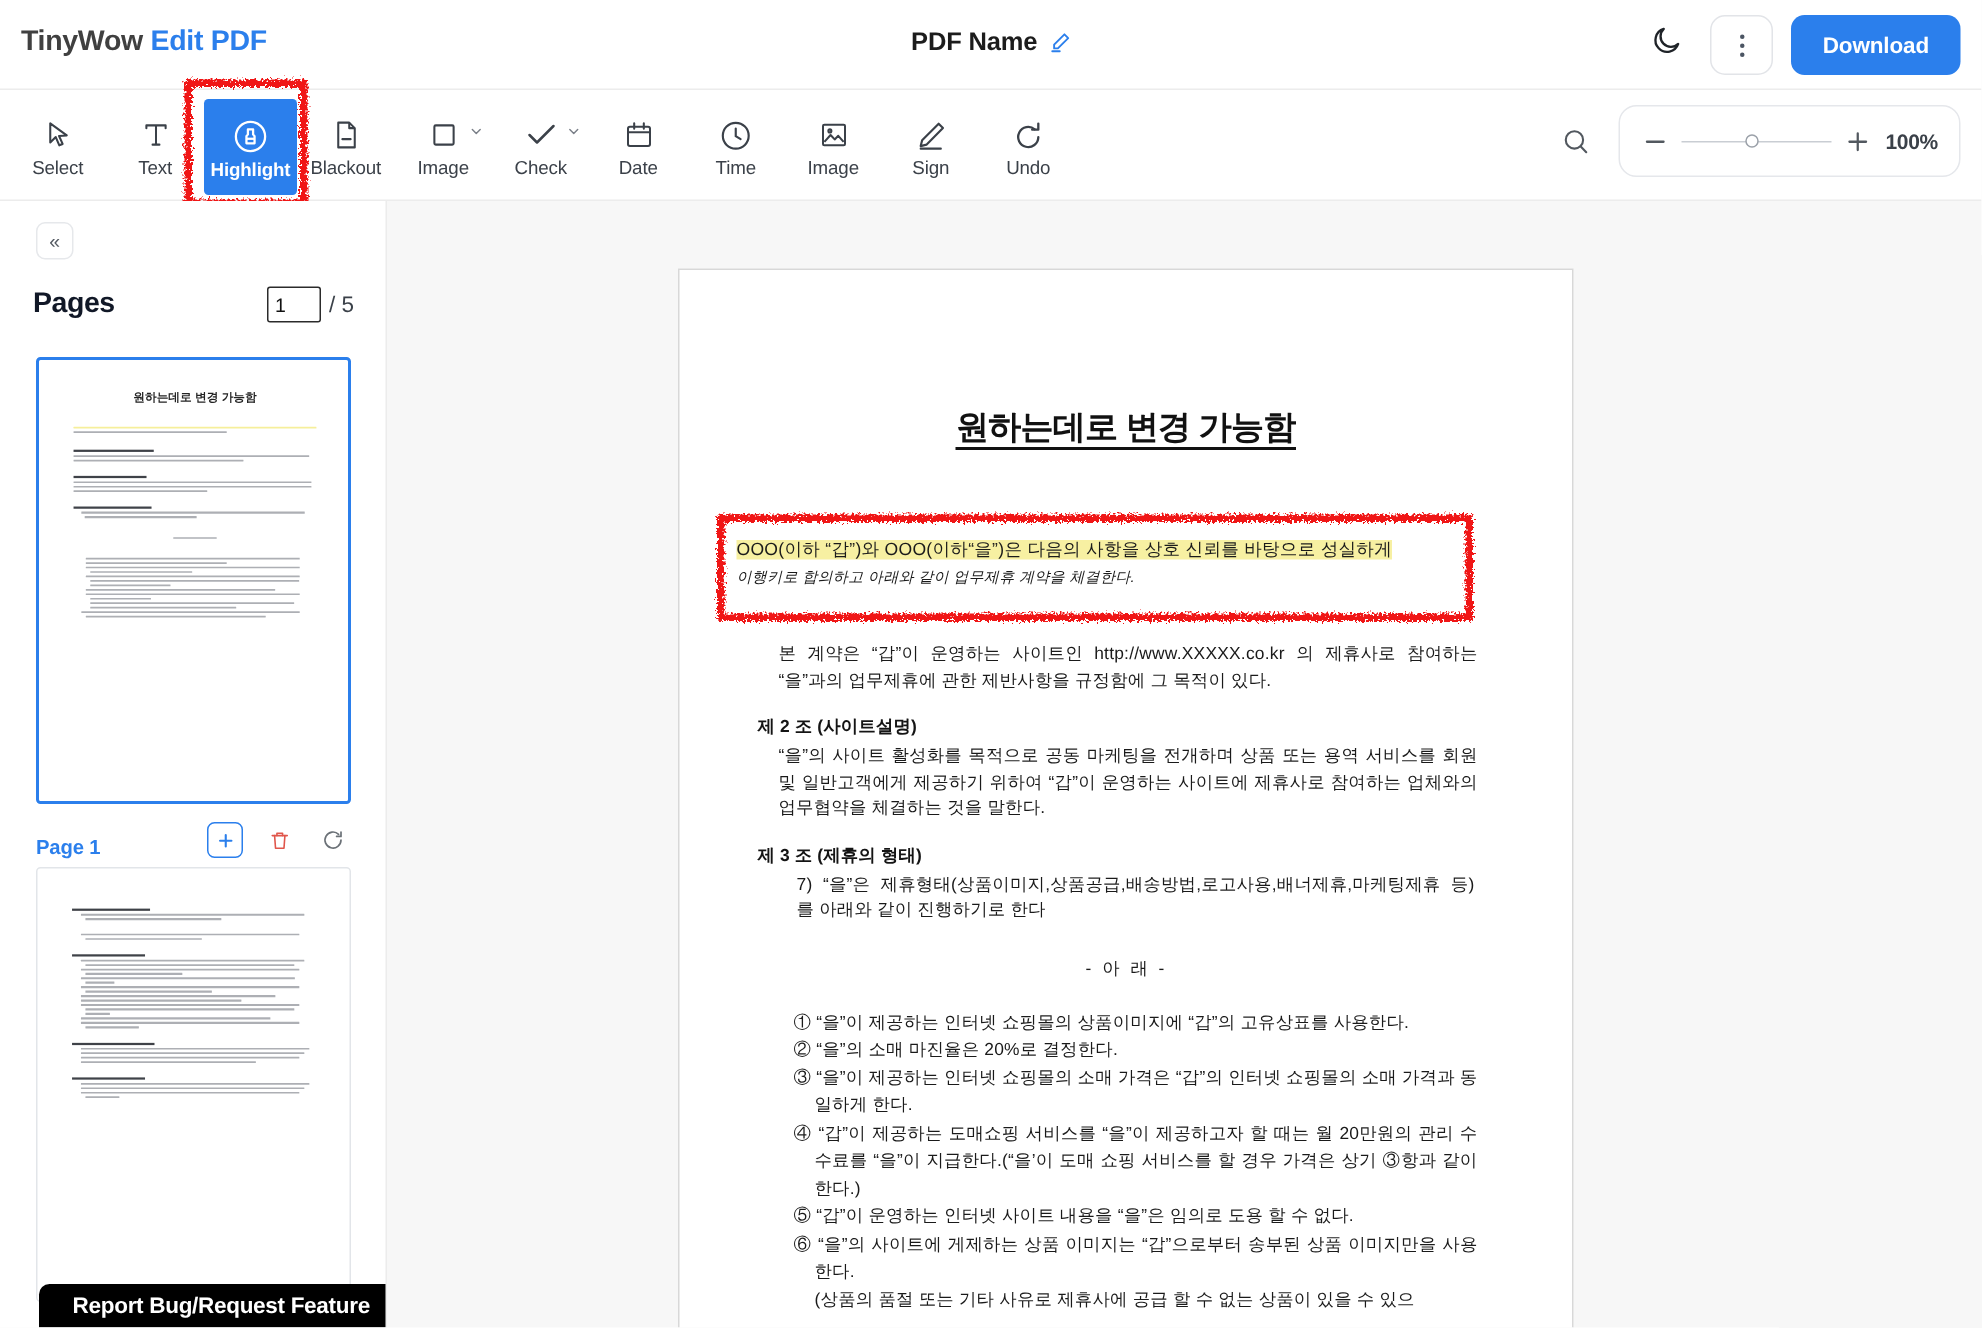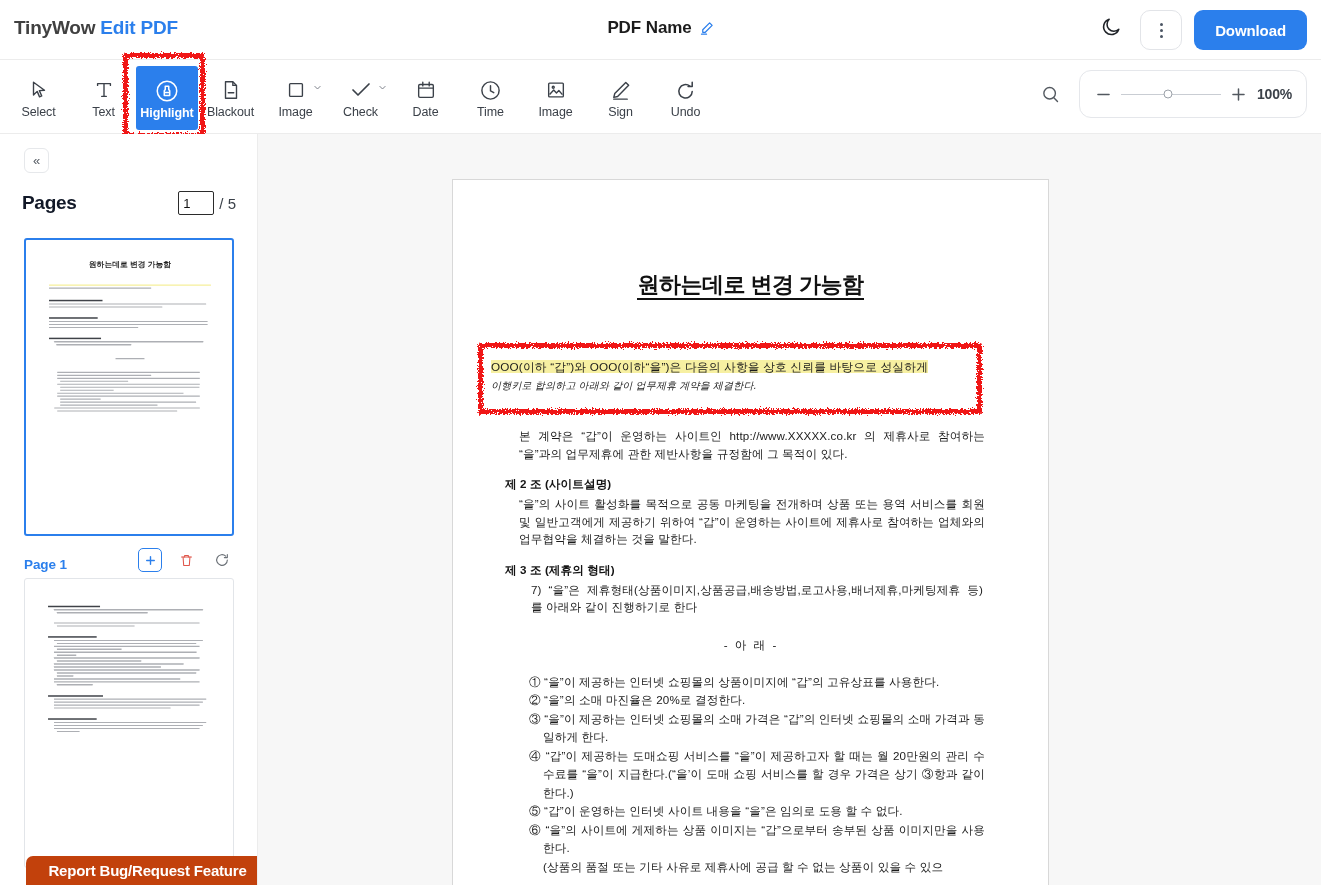--- a/index.html
+++ b/index.html
@@ -205,21 +205,21 @@
   .num-item {
     font-size: 11.6px; color: #1a1a1a; line-height: 18.5px;
     margin: 0 0 0 38px; width: 456px; text-align: justify;
     text-indent: -14px; padding-left: 14px; letter-spacing: 0.15px;
   }
   .num-item.noindent { text-indent: 0; padding-left: 14px; }
 
   
   .bug-btn {
     position: absolute; left: 26px; bottom: 0;
-    width: 243px; height: 29px; background: #c2410c; color: #fff;
+    width: 243px; height: 29px; background: #000000; color: #fff;
     border-top-left-radius: 7px; border-top-right-radius: 7px;
     display: flex; align-items: center; justify-content: center;
     font-size: 15px; font-weight: bold; cursor: pointer; letter-spacing: -0.2px;
     z-index: 50;
   }
   svg { display: block; }
 </style>
 </head>
 <body>
 

